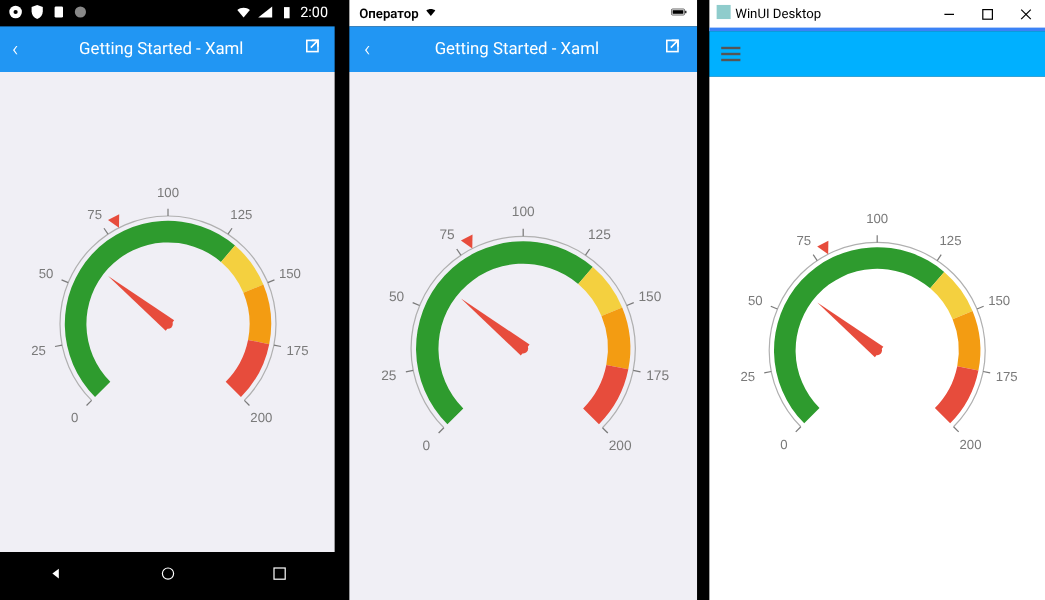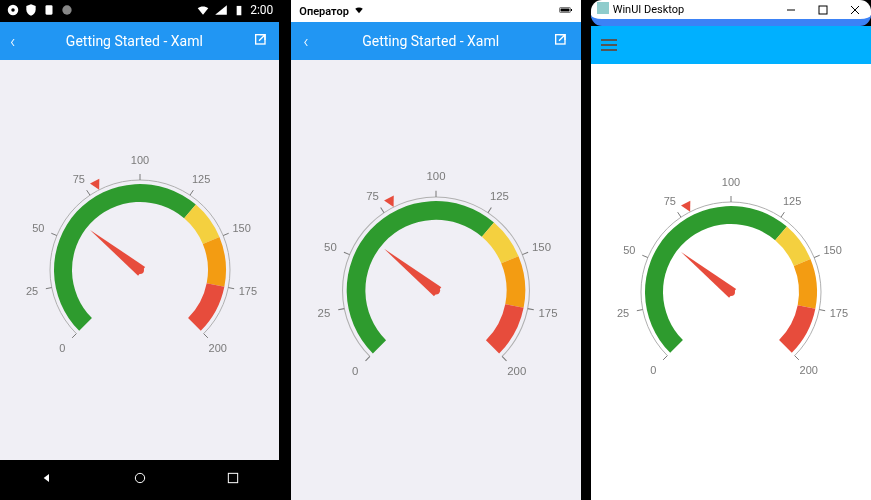--- a/index.html
+++ b/index.html
@@ -90,22 +90,21 @@
 
   
   .win-title {
     height: 26px;
     background: #fff;
     display: flex;
     align-items: center;
     justify-content: space-between;
     padding-left: 6px;
     font-size: 11px;
-    border-bottom: 7px solid #3b82f6;
-    border-radius: 11px;
+    border-bottom: 3px solid #3b82f6;
   }
   .win-title .left { display: flex; align-items: center; gap: 4px; }
   .win-title .btns { display: flex; }
   .win-title .btn {
     width: 32px;
     height: 26px;
     display: flex;
     align-items: center;
     justify-content: center;
   }

